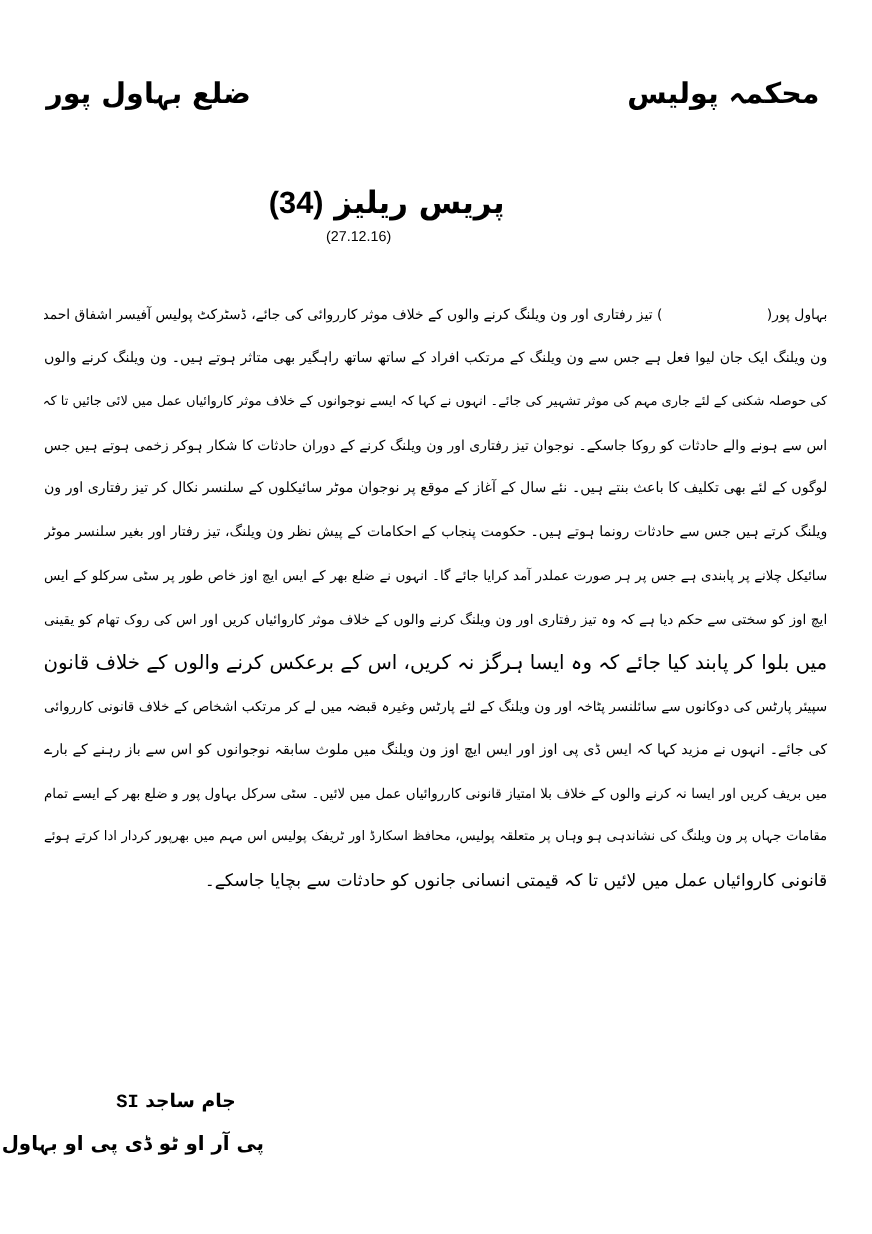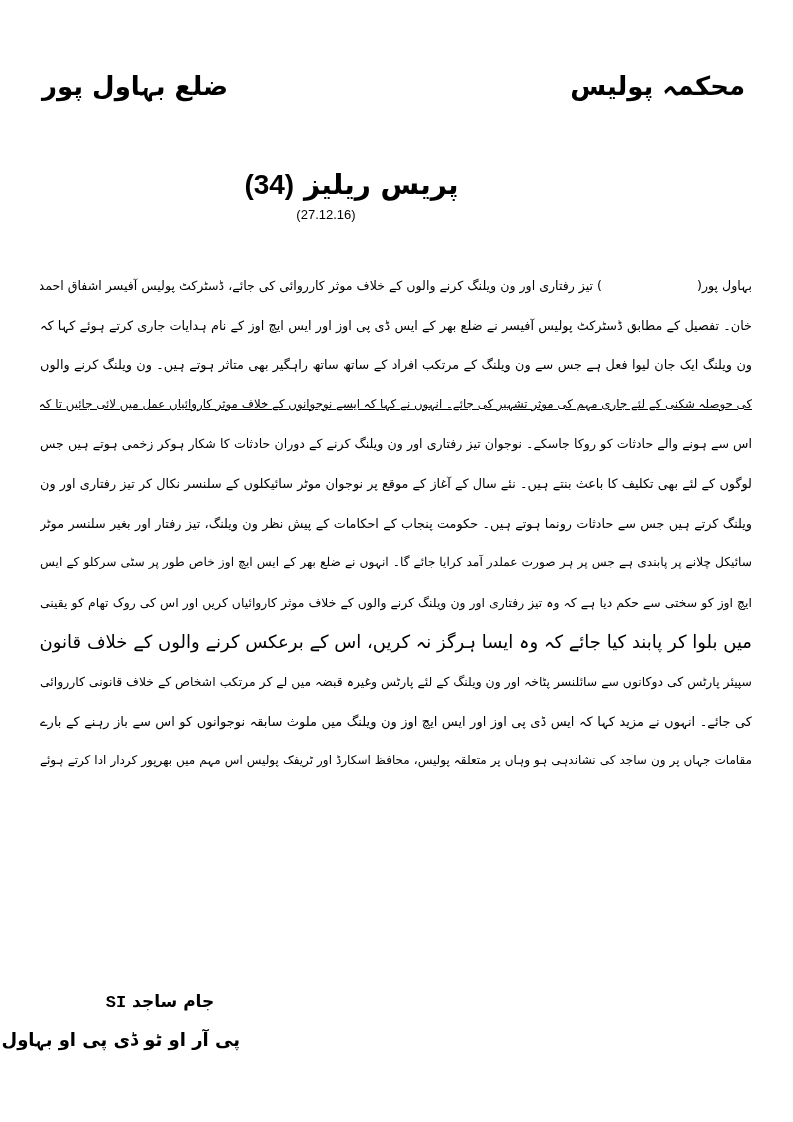--- a/index.html
+++ b/index.html
@@ -31,32 +31,33 @@
   <span class="num">(34)</span>
 </div>
 
 <div id="date">(27.12.16)</div>
 
 <div id="body" class="urdu">
   <div class="line" style="font-size: 12.6px;">
     <span>بہاول پور(</span><span class="gap"></span><span>)</span>
     <span>تیز رفتاری اور ون ویلنگ کرنے والوں کے خلاف موثر کارروائی کی جائے، ڈسٹرکٹ پولیس آفیسر اشفاق احمد</span>
   </div>
-  <div class="line" style="font-size: 12.8px;">خان۔ تفصیل کے مطابق ڈسٹرکٹ پولیس آفیسر نے ضلع بھر کے ایس ڈی پی اوز اور ایس ایچ اوز کے نام ہدایات جاری کرتے ہوئے کہا کہ</div>
   <div class="line" style="font-size: 12.8px;">ون ویلنگ ایک جان لیوا فعل ہے جس سے ون ویلنگ کے مرتکب افراد کے ساتھ ساتھ راہگیر بھی متاثر ہوتے ہیں۔ ون ویلنگ کرنے والوں</div>
-  <div class="line" style="font-size: 11.8px; text-decoration: underline;">کی حوصلہ شکنی کے لئے جاری مہم کی موثر تشہیر کی جائے۔ انہوں نے کہا کہ ایسے نوجوانوں کے خلاف موثر کاروائیاں عمل میں لائی جائیں تا کہ</div>
+  <div class="line" style="font-size: 11.8px;">کی حوصلہ شکنی کے لئے جاری مہم کی موثر تشہیر کی جائے۔ انہوں نے کہا کہ ایسے نوجوانوں کے خلاف موثر کاروائیاں عمل میں لائی جائیں تا کہ</div>
   <div class="line" style="font-size: 12.6px;">اس سے ہونے والے حادثات کو روکا جاسکے۔ نوجوان تیز رفتاری اور ون ویلنگ کرنے کے دوران حادثات کا شکار ہوکر زخمی ہوتے ہیں جس</div>
   <div class="line" style="font-size: 12.8px;">لوگوں کے لئے بھی تکلیف کا باعث بنتے ہیں۔ نئے سال کے آغاز کے موقع پر نوجوان موٹر سائیکلوں کے سلنسر نکال کر تیز رفتاری اور ون</div>
   <div class="line" style="font-size: 12.8px;">ویلنگ کرتے ہیں جس سے حادثات رونما ہوتے ہیں۔ حکومت پنجاب کے احکامات کے پیش نظر ون ویلنگ، تیز رفتار اور بغیر سلنسر موٹر</div>
   <div class="line" style="font-size: 12.2px; font-family: Liberation Serif, serif;">سائیکل چلانے پر پابندی ہے جس پر ہر صورت عملدر آمد کرایا جائے گا۔ انہوں نے ضلع بھر کے ایس ایچ اوز خاص طور پر سٹی سرکلو کے ایس</div>
   <div class="line" style="font-size: 12.4px;">ایچ اوز کو سختی سے حکم دیا ہے کہ وہ تیز رفتاری اور ون ویلنگ کرنے والوں کے خلاف موثر کاروائیاں کریں اور اس کی روک تھام کو یقینی</div>
   <div class="line" style="font-size: 18px;">میں بلوا کر پابند کیا جائے کہ وہ ایسا ہرگز نہ کریں، اس کے برعکس کرنے والوں کے خلاف قانون کے مطابق کارروائی کی جائے۔ موٹر سائیکل</div>
   <div class="line" style="font-size: 12.4px;">سپیئر پارٹس کی دوکانوں سے سائلنسر پٹاخہ اور ون ویلنگ کے لئے پارٹس وغیرہ قبضہ میں لے کر مرتکب اشخاص کے خلاف قانونی کارروائی</div>
   <div class="line" style="font-size: 13px;">کی جائے۔ انہوں نے مزید کہا کہ ایس ڈی پی اوز اور ایس ایچ اوز ون ویلنگ میں ملوث سابقہ نوجوانوں کو اس سے باز رہنے کے بارے</div>
-  <div class="line" style="font-size: 12px;">مقامات جہاں پر ون ساجد کی نشاندہی ہو وہاں پر متعلقہ پولیس، محافظ اسکارڈ اور ٹریفک پولیس اس مہم میں بھرپور کردار ادا کرتے ہوئے</div>
+  <div class="line" style="font-size: 12.2px;">میں بریف کریں اور ایسا نہ کرنے والوں کے خلاف بلا امتیاز قانونی کارروائیاں عمل میں لائیں۔ سٹی سرکل بہاول پور و ضلع بھر کے ایسے تمام</div>
+  <div class="line" style="font-size: 12px;">مقامات جہاں پر ون ویلنگ کی نشاندہی ہو وہاں پر متعلقہ پولیس، محافظ اسکارڈ اور ٹریفک پولیس اس مہم میں بھرپور کردار ادا کرتے ہوئے</div>
+  <div class="line last">قانونی کاروائیاں عمل میں لائیں تا کہ قیمتی انسانی جانوں کو حادثات سے بچایا جاسکے۔</div>
 </div>
 
 <div id="signature" class="urdu">
   <div class="sig-name">
     <span>جام ساجد</span>
     <span class="si">SI</span>
   </div>
   <div class="sig-office">پی آر او ٹو ڈی پی او بہاول پور</div>
 </div>
 

